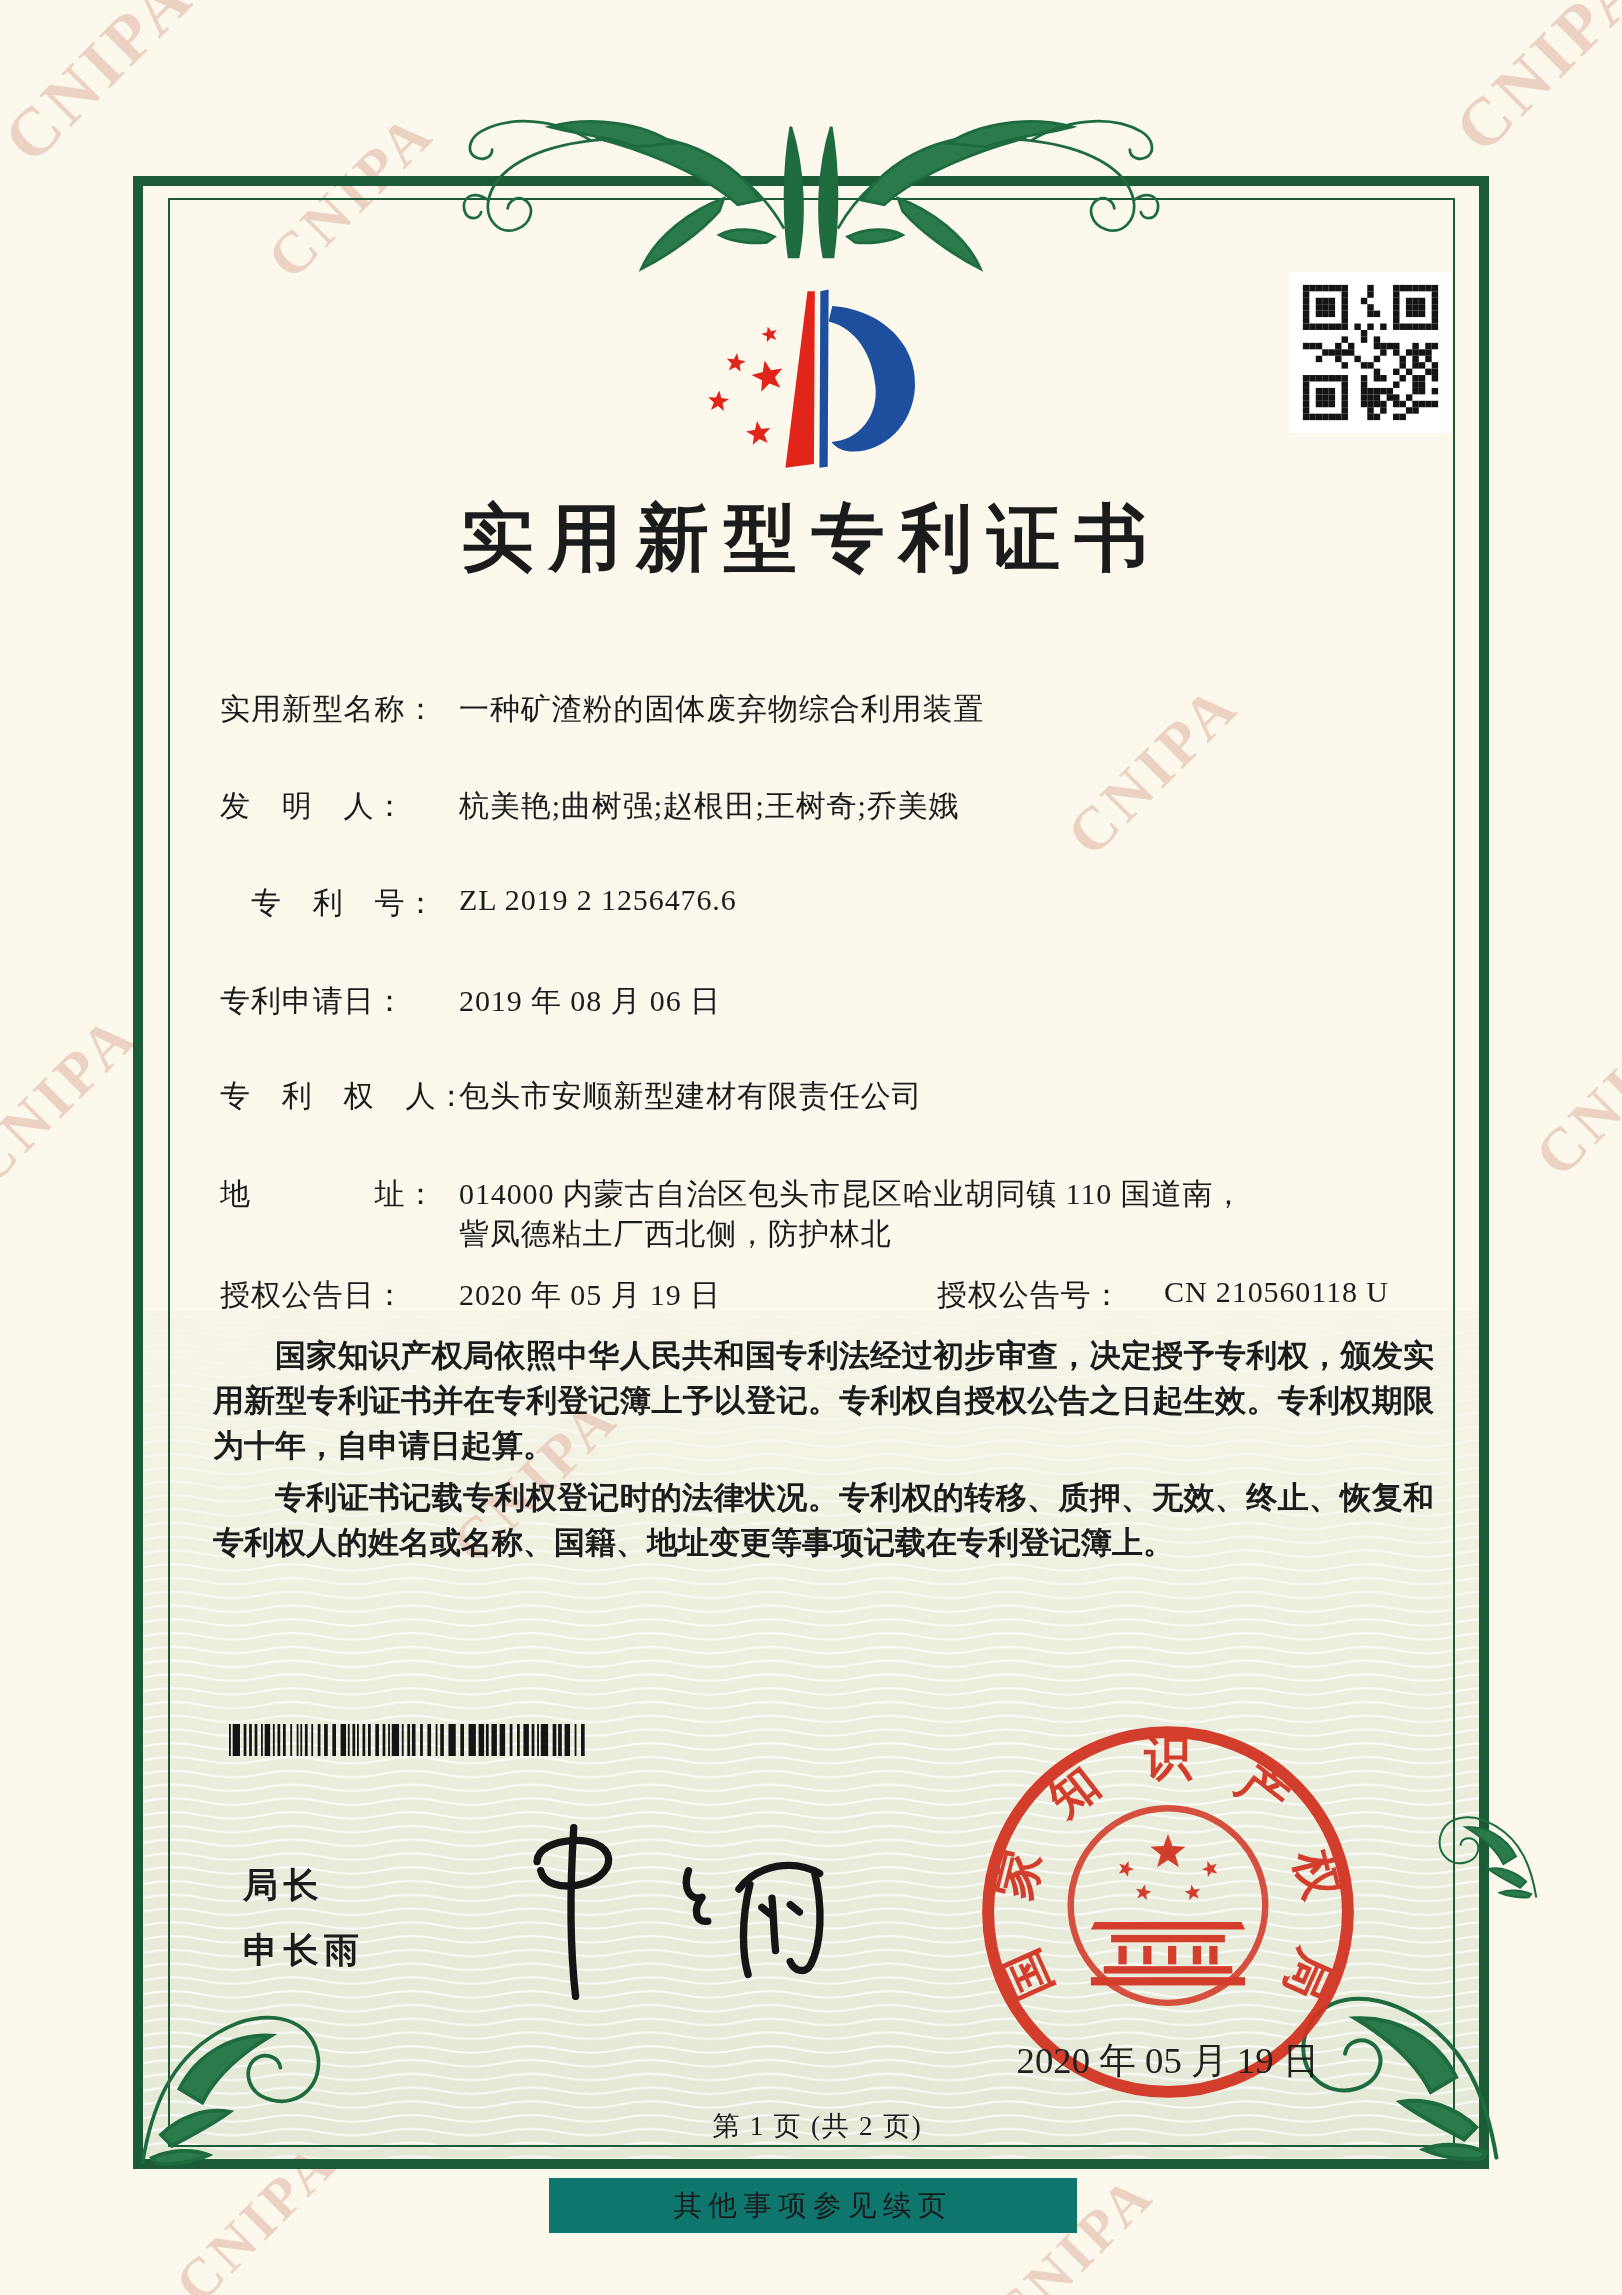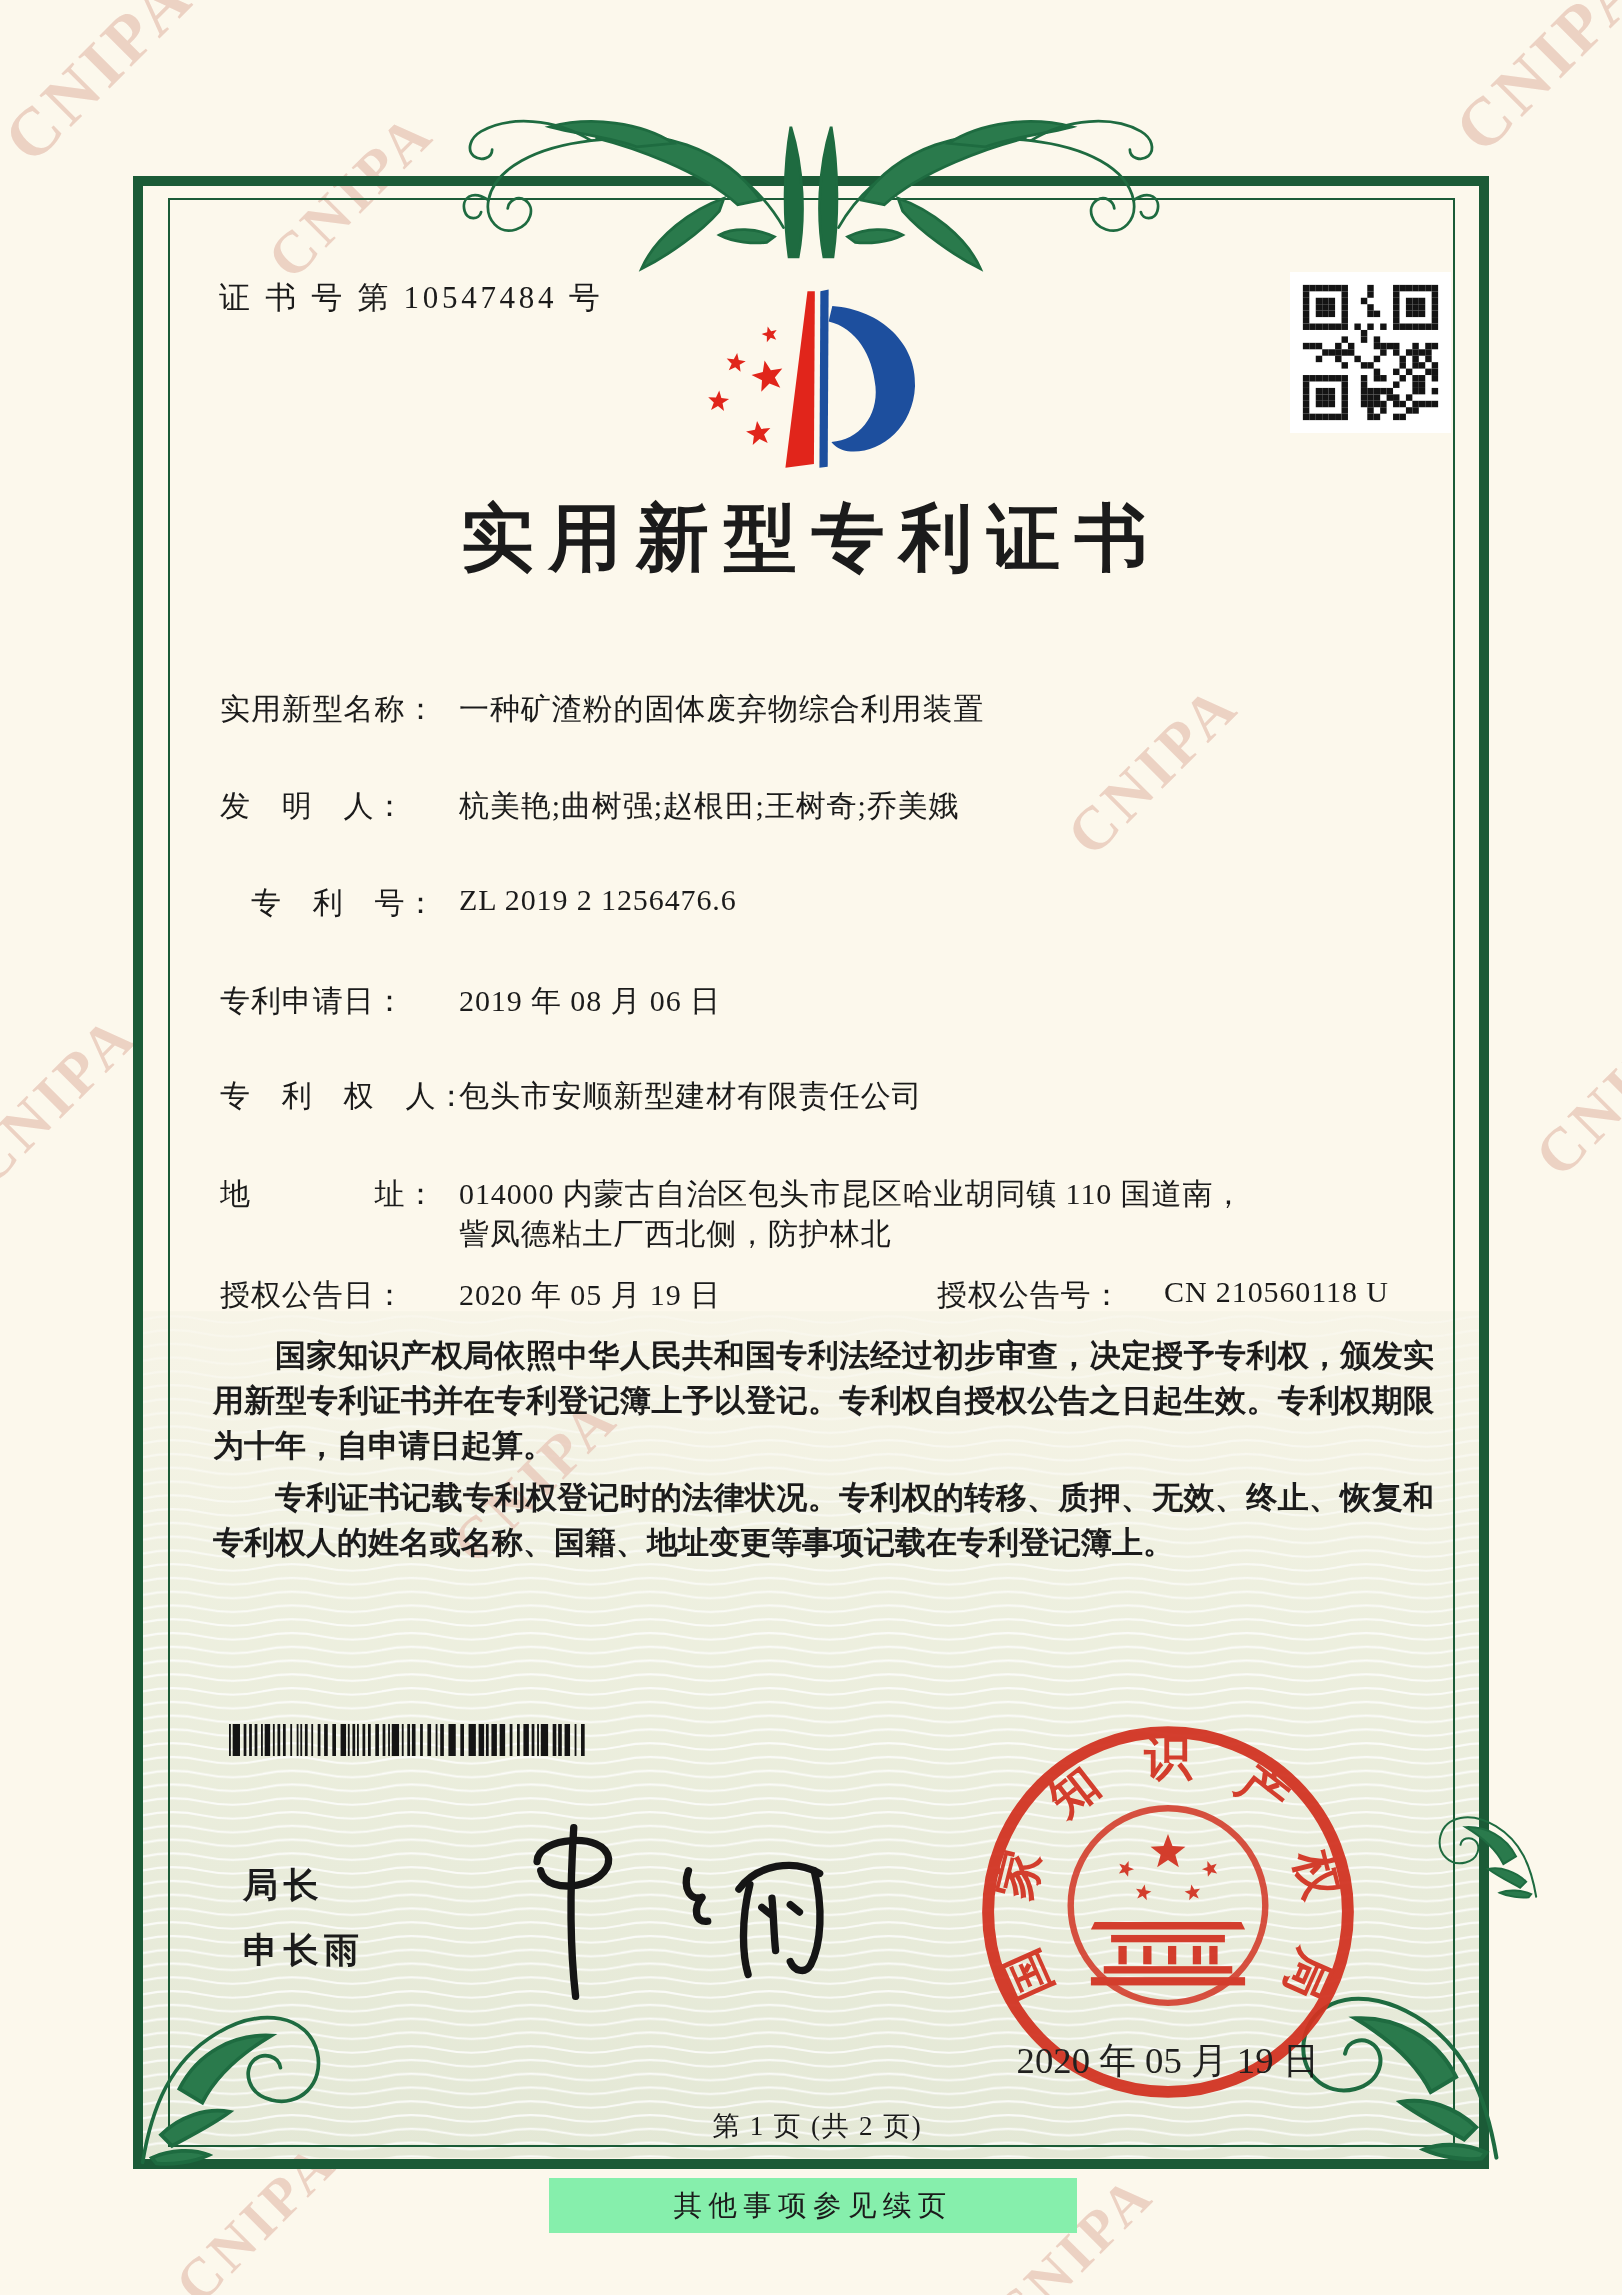--- a/index.html
+++ b/index.html
@@ -24,21 +24,21 @@
   .title{position:absolute;left:0;right:0;top:490px;text-align:center;
     font-size:73px;font-weight:bold;letter-spacing:14.7px;}
   .row-label{position:absolute;font-size:30px;letter-spacing:0.9px;white-space:nowrap;}
   .row-value{position:absolute;font-size:30px;letter-spacing:0.9px;white-space:nowrap;}
   .paras{position:absolute;left:213px;top:1333px;width:1221px;font-size:31px;
     line-height:45px;text-align:justify;font-weight:bold;}
   .paras p{margin:0 0 7.3px 0;text-indent:2em;}
   .officer{position:absolute;left:243px;font-size:35px;font-weight:bold;
     font-family:"Liberation Sans","DejaVu Sans",sans-serif;letter-spacing:5.5px;}
   .page-info{position:absolute;left:0;right:0;top:2108px;text-align:center;font-size:27px;letter-spacing:1.8px;padding-left:12px;}
-  .cont-strip{position:absolute;left:549px;top:2178px;width:528px;height:55px;background:#86efac;
+  .cont-strip{position:absolute;left:549px;top:2178px;width:528px;height:55px;background:#0f766e;
     display:flex;align-items:center;justify-content:center;}
   .cont-strip span{font-size:28.5px;letter-spacing:6.4px;}
   .qr-box{position:absolute;left:1290px;top:272px;width:161px;height:161px;background:#ffffff;}
   .seal-date{font-size:40px;font-family:"Liberation Serif","DejaVu Serif",serif;}
   .seal-ring-char{font-family:"Liberation Serif","DejaVu Serif",serif;font-weight:bold;fill:#d23322;}
   svg{display:block;}
 </style>
 </head>
 <body>
 
@@ -106,21 +106,20 @@
   <svg class="abs" style="left:138px;top:1974px;" width="193" height="193" viewBox="0 0 210 210">
     <use href="#swirl" transform="translate(5,5)"></use>
   </svg>
   <svg class="abs" style="left:1290px;top:1928px;" width="211" height="239" viewBox="0 0 230 260">
     <use href="#swirl" transform="translate(225,30) scale(-1.1,1.1)"></use>
   </svg>
   <svg class="abs" style="left:1428px;top:1791px;" width="110" height="129" viewBox="0 0 120 140">
     <use href="#swirl" transform="translate(118,5) scale(-0.55,0.55)"></use>
   </svg>
 
-  <div class="cert-no">证 书 号 第 10547484 号</div>
 
   <svg class="abs" style="left:698px;top:271px;" width="230" height="216" viewBox="0 0 250 235">
     <path d="M119,22 L127,22 L126,210 L95,214 Z" fill="#e1251b"></path>
     <path d="M133,22 L142,20 L141,213 L132,214 Z" fill="#1d4f9e"></path>
     <path d="M146,38 C200,42 238,80 236,125 C234,172 196,200 163,196 C155,195 149,191 145,186 C175,184 196,158 193,126 C190,92 172,62 142,55 Z" fill="#1d4f9e"></path>
     <g id="logo-stars" fill="#e1251b">
         <polygon points="75.7,60.3 79.4,65.5 85.5,64.1 81.8,69.2 85.0,74.7 79.0,72.7 74.8,77.4 74.8,71.1 69.0,68.5 75.1,66.6"></polygon>
         <polygon points="42.5,89.1 44.2,96.7 51.8,98.1 45.2,102.0 46.2,109.7 40.4,104.6 33.4,107.9 36.5,100.8 31.1,95.2 38.8,95.9"></polygon>
         <polygon points="72.3,97.4 79.1,108.1 91.6,106.0 83.5,115.8 89.4,127.0 77.6,122.4 68.7,131.4 69.5,118.8 58.1,113.1 70.4,109.9"></polygon>
         <polygon points="23.0,130.0 25.3,138.2 33.7,139.3 26.6,144.0 28.2,152.3 21.6,147.0 14.1,151.1 17.1,143.1 11.0,137.3 19.4,137.7"></polygon>

